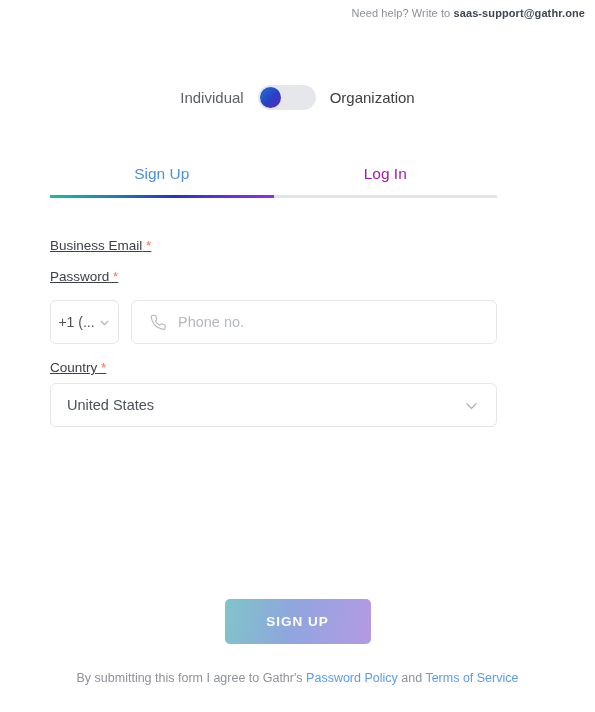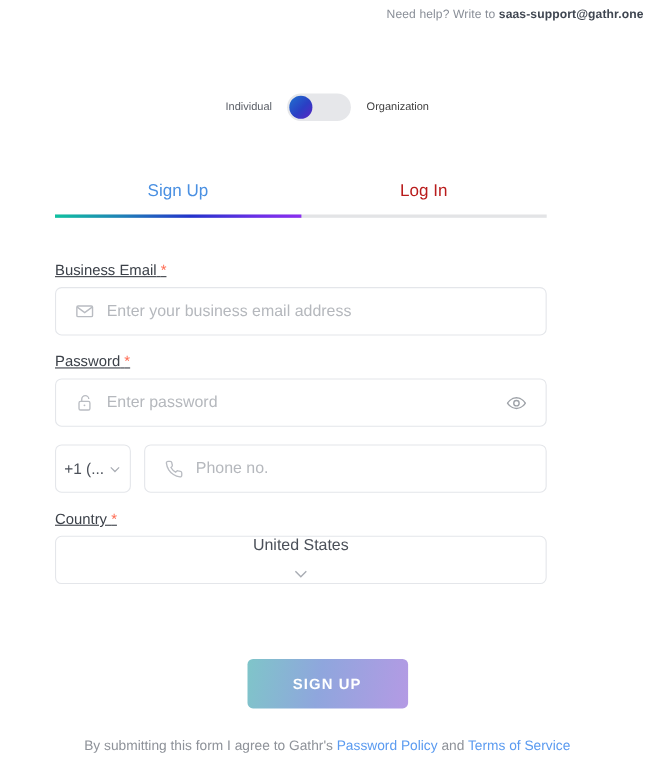--- a/index.html
+++ b/index.html
@@ -36,21 +36,21 @@
     position: absolute;
     top: 85px;
     left: 0;
     width: 595px;
     display: flex;
     align-items: center;
     justify-content: center;
     gap: 14px;
   }
   .toggle-label {
-    font-size: 10px;
+    font-size: 15px;
     color: #5c6068;
     white-space: nowrap;
   }
   .toggle-label.inactive {
     color: #404040;
   }
   .toggle-switch {
     width: 58px;
     height: 25px;
     border-radius: 13px;
@@ -83,21 +83,21 @@
   }
   .tab {
     flex: 1 1 50%;
     text-align: center;
     font-size: 15.5px;
     cursor: pointer;
     padding-bottom: 12px;
     white-space: nowrap;
   }
   .tab.active { color: #4a90e2; }
-  .tab.inactive { color: #b91c1c; }
+  .tab.inactive { color: #a21caf; }
   .tab-underline {
     position: relative;
     width: 100%;
     height: 3px;
     background: #e3e4e6;
   }
   .tab-underline-active {
     position: absolute;
     left: 0;
     top: 0;
@@ -192,21 +192,20 @@
 
   .select-box {
     height: 44px;
     border: 1px solid #e4e6ea;
     border-radius: 6px;
     display: flex;
     align-items: center;
     padding: 0 16px;
     cursor: pointer;
     box-sizing: border-box;
-    flex-direction: column;
   }
   .select-value {
     flex: 1;
     font-size: 14.5px;
     color: #4b5059;
   }
   .chev {
     color: #a8acb3;
     display: flex;
     align-items: center;
@@ -277,52 +276,27 @@
   </div>
 </div>
 
 <div class="form">
 
   <div class="field">
     <label class="field-label">
       <span>Business Email</span>
       <span class="req">*</span>
     </label>
-    <div class="input-box">
-      <span class="input-icon">
-        <svg width="18" height="18" viewBox="0 0 24 24" fill="none" stroke="currentColor" stroke-width="1.7">
-          <rect x="2.5" y="5.5" width="19" height="13" rx="1.5"></rect>
-          <path d="M3 7l9 6.5L21 7"></path>
-        </svg>
-      </span>
-      <span class="input-text">Enter your business email address</span>
-    </div>
   </div>
 
   <div class="field">
     <label class="field-label">
       <span>Password</span>
       <span class="req">*</span>
     </label>
-    <div class="input-box">
-      <span class="input-icon">
-        <svg width="17" height="18" viewBox="0 0 24 24" fill="none" stroke="currentColor" stroke-width="1.7">
-          <rect x="4" y="10.5" width="14" height="11" rx="2"></rect>
-          <path d="M7.5 10.5V7.5a4.5 4.5 0 0 1 9 0"></path>
-          <circle cx="11" cy="15.5" r="1.2" fill="currentColor" stroke="none"></circle>
-        </svg>
-      </span>
-      <span class="input-text">Enter password</span>
-      <span class="trailing-icon">
-        <svg width="19" height="19" viewBox="0 0 24 24" fill="none" stroke="currentColor" stroke-width="1.6">
-          <path d="M1.8 12S5.5 5.8 12 5.8 22.2 12 22.2 12 18.5 18.2 12 18.2 1.8 12 1.8 12z"></path>
-          <circle cx="12" cy="12" r="3.1"></circle>
-        </svg>
-      </span>
-    </div>
   </div>
 
   <div class="field">
     <div class="phone-row">
       <div class="country-code">
         <span class="country-code-text">+1 (...</span>
         <span class="chev">
           <svg width="13" height="13" viewBox="0 0 24 24" fill="none" stroke="currentColor" stroke-width="2">
             <path d="M5 9l7 7 7-7"></path>
           </svg>

